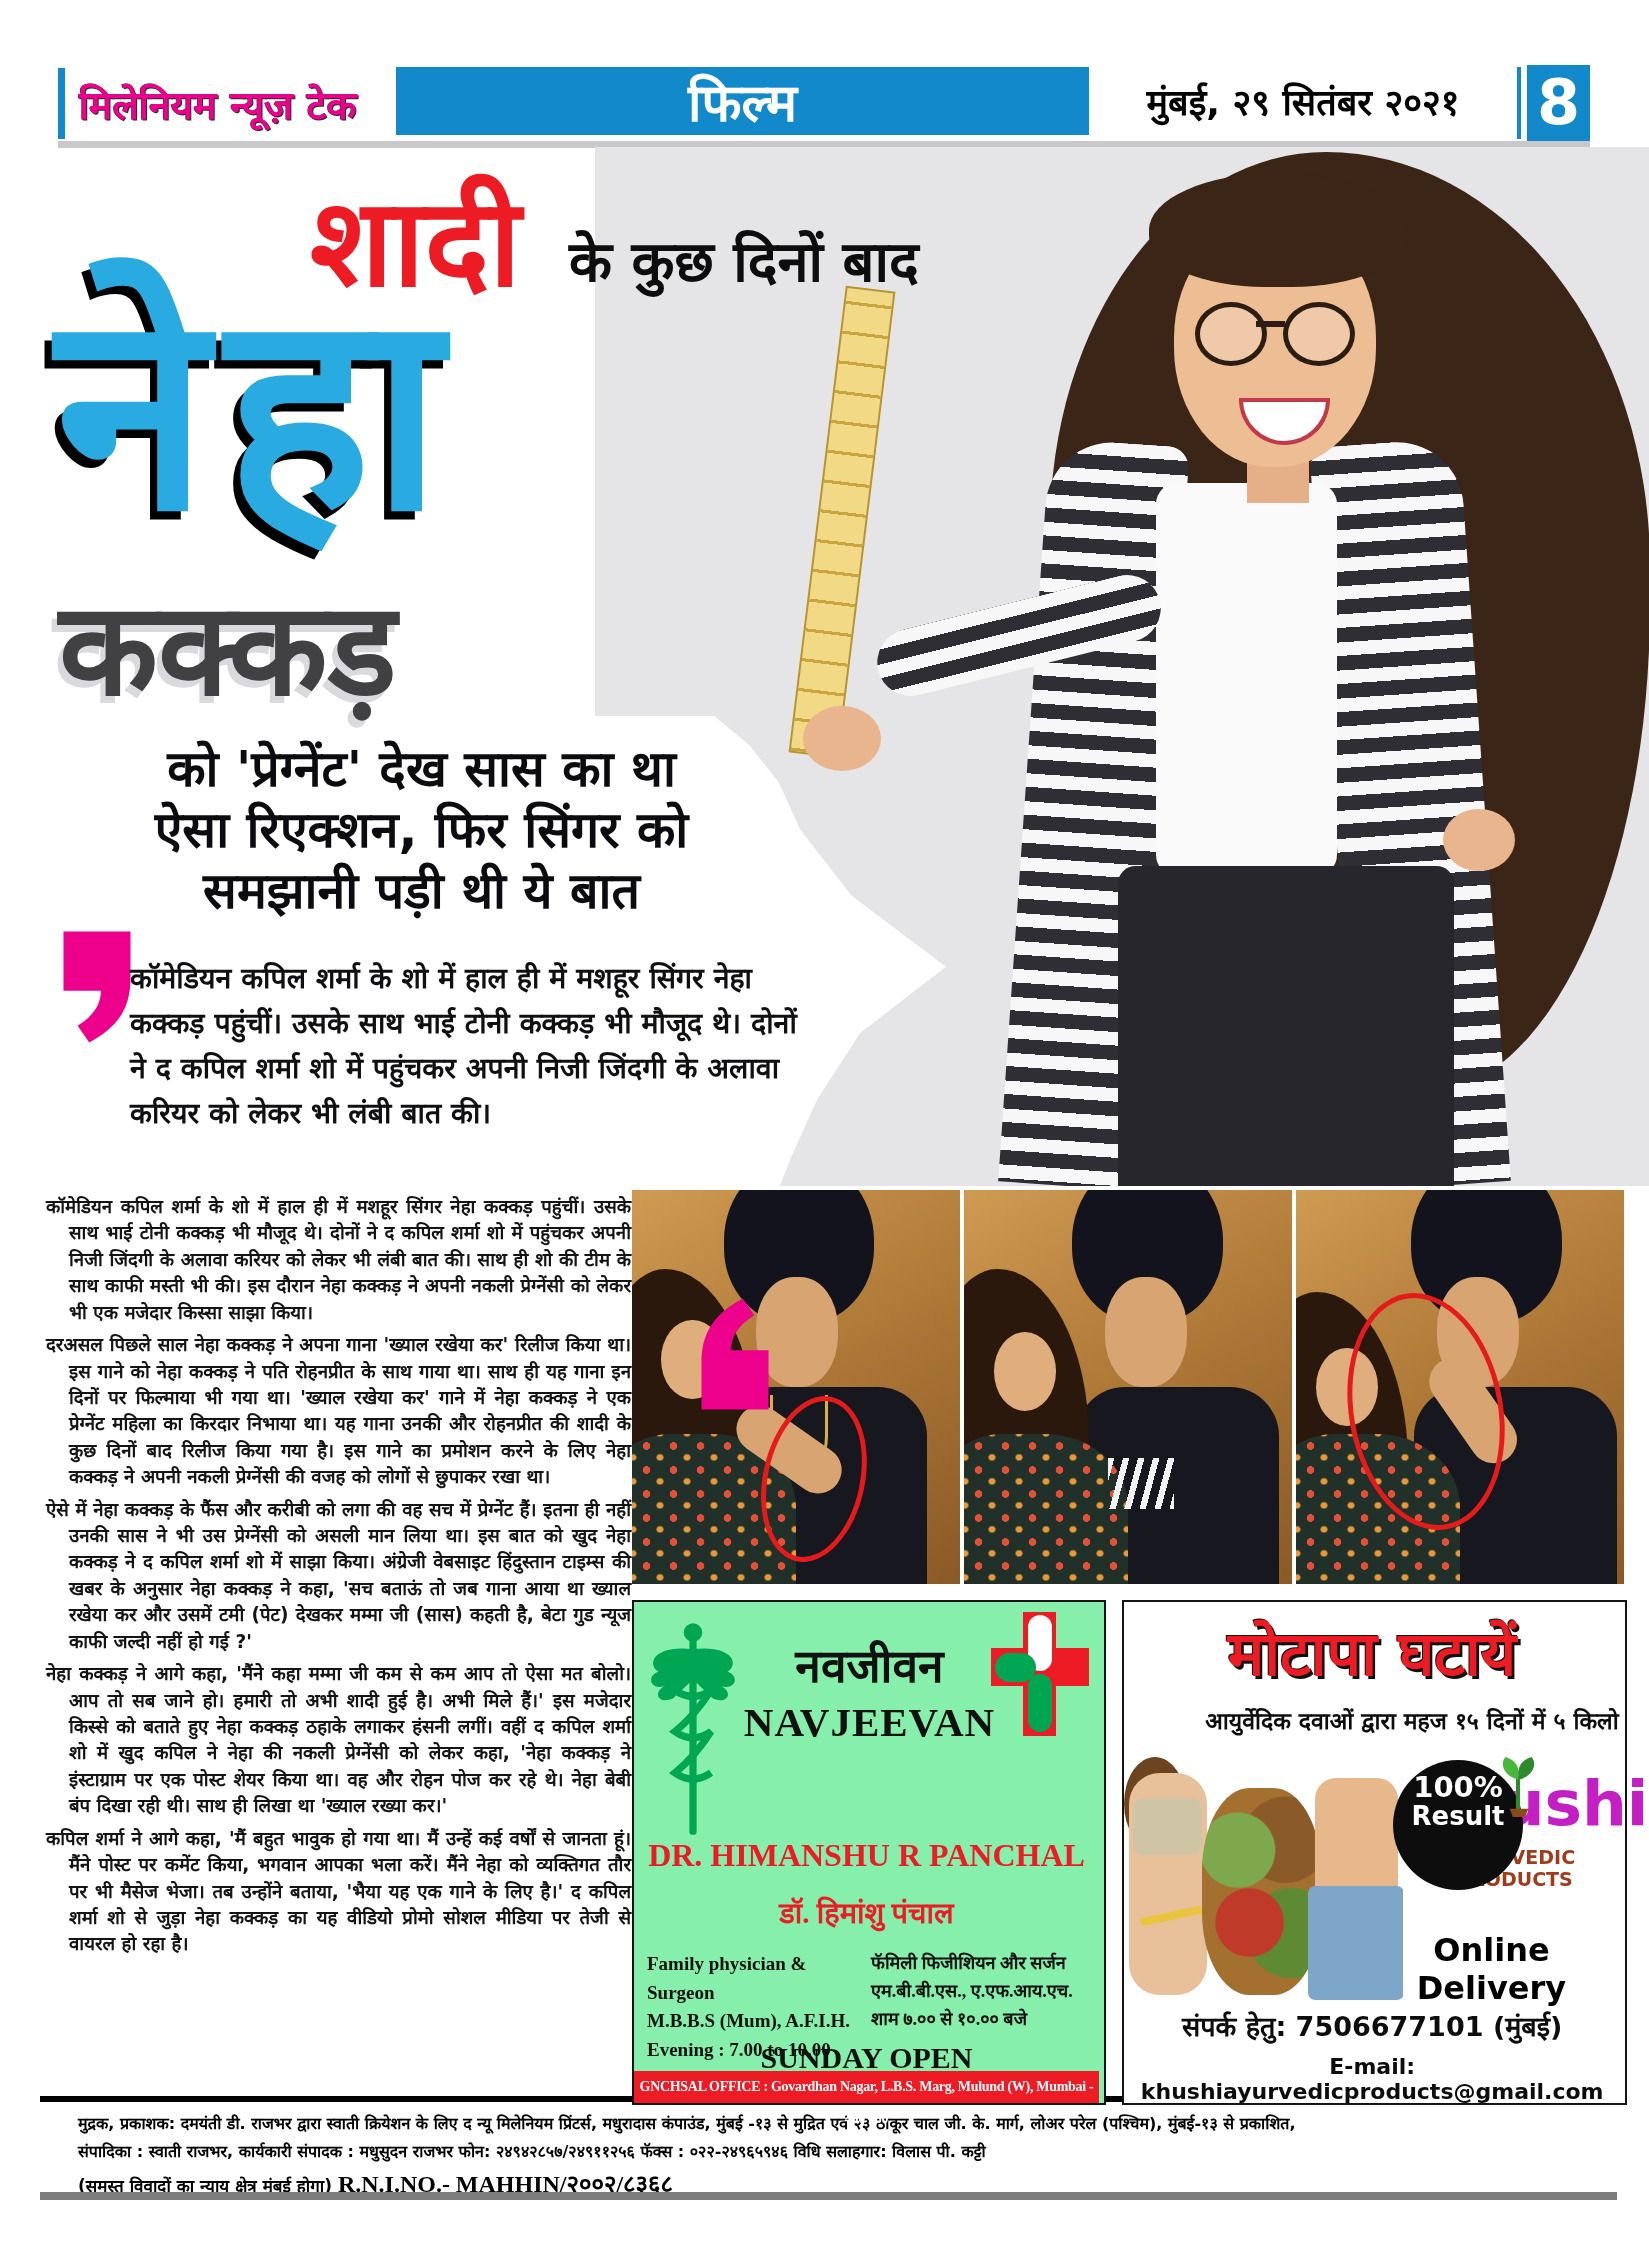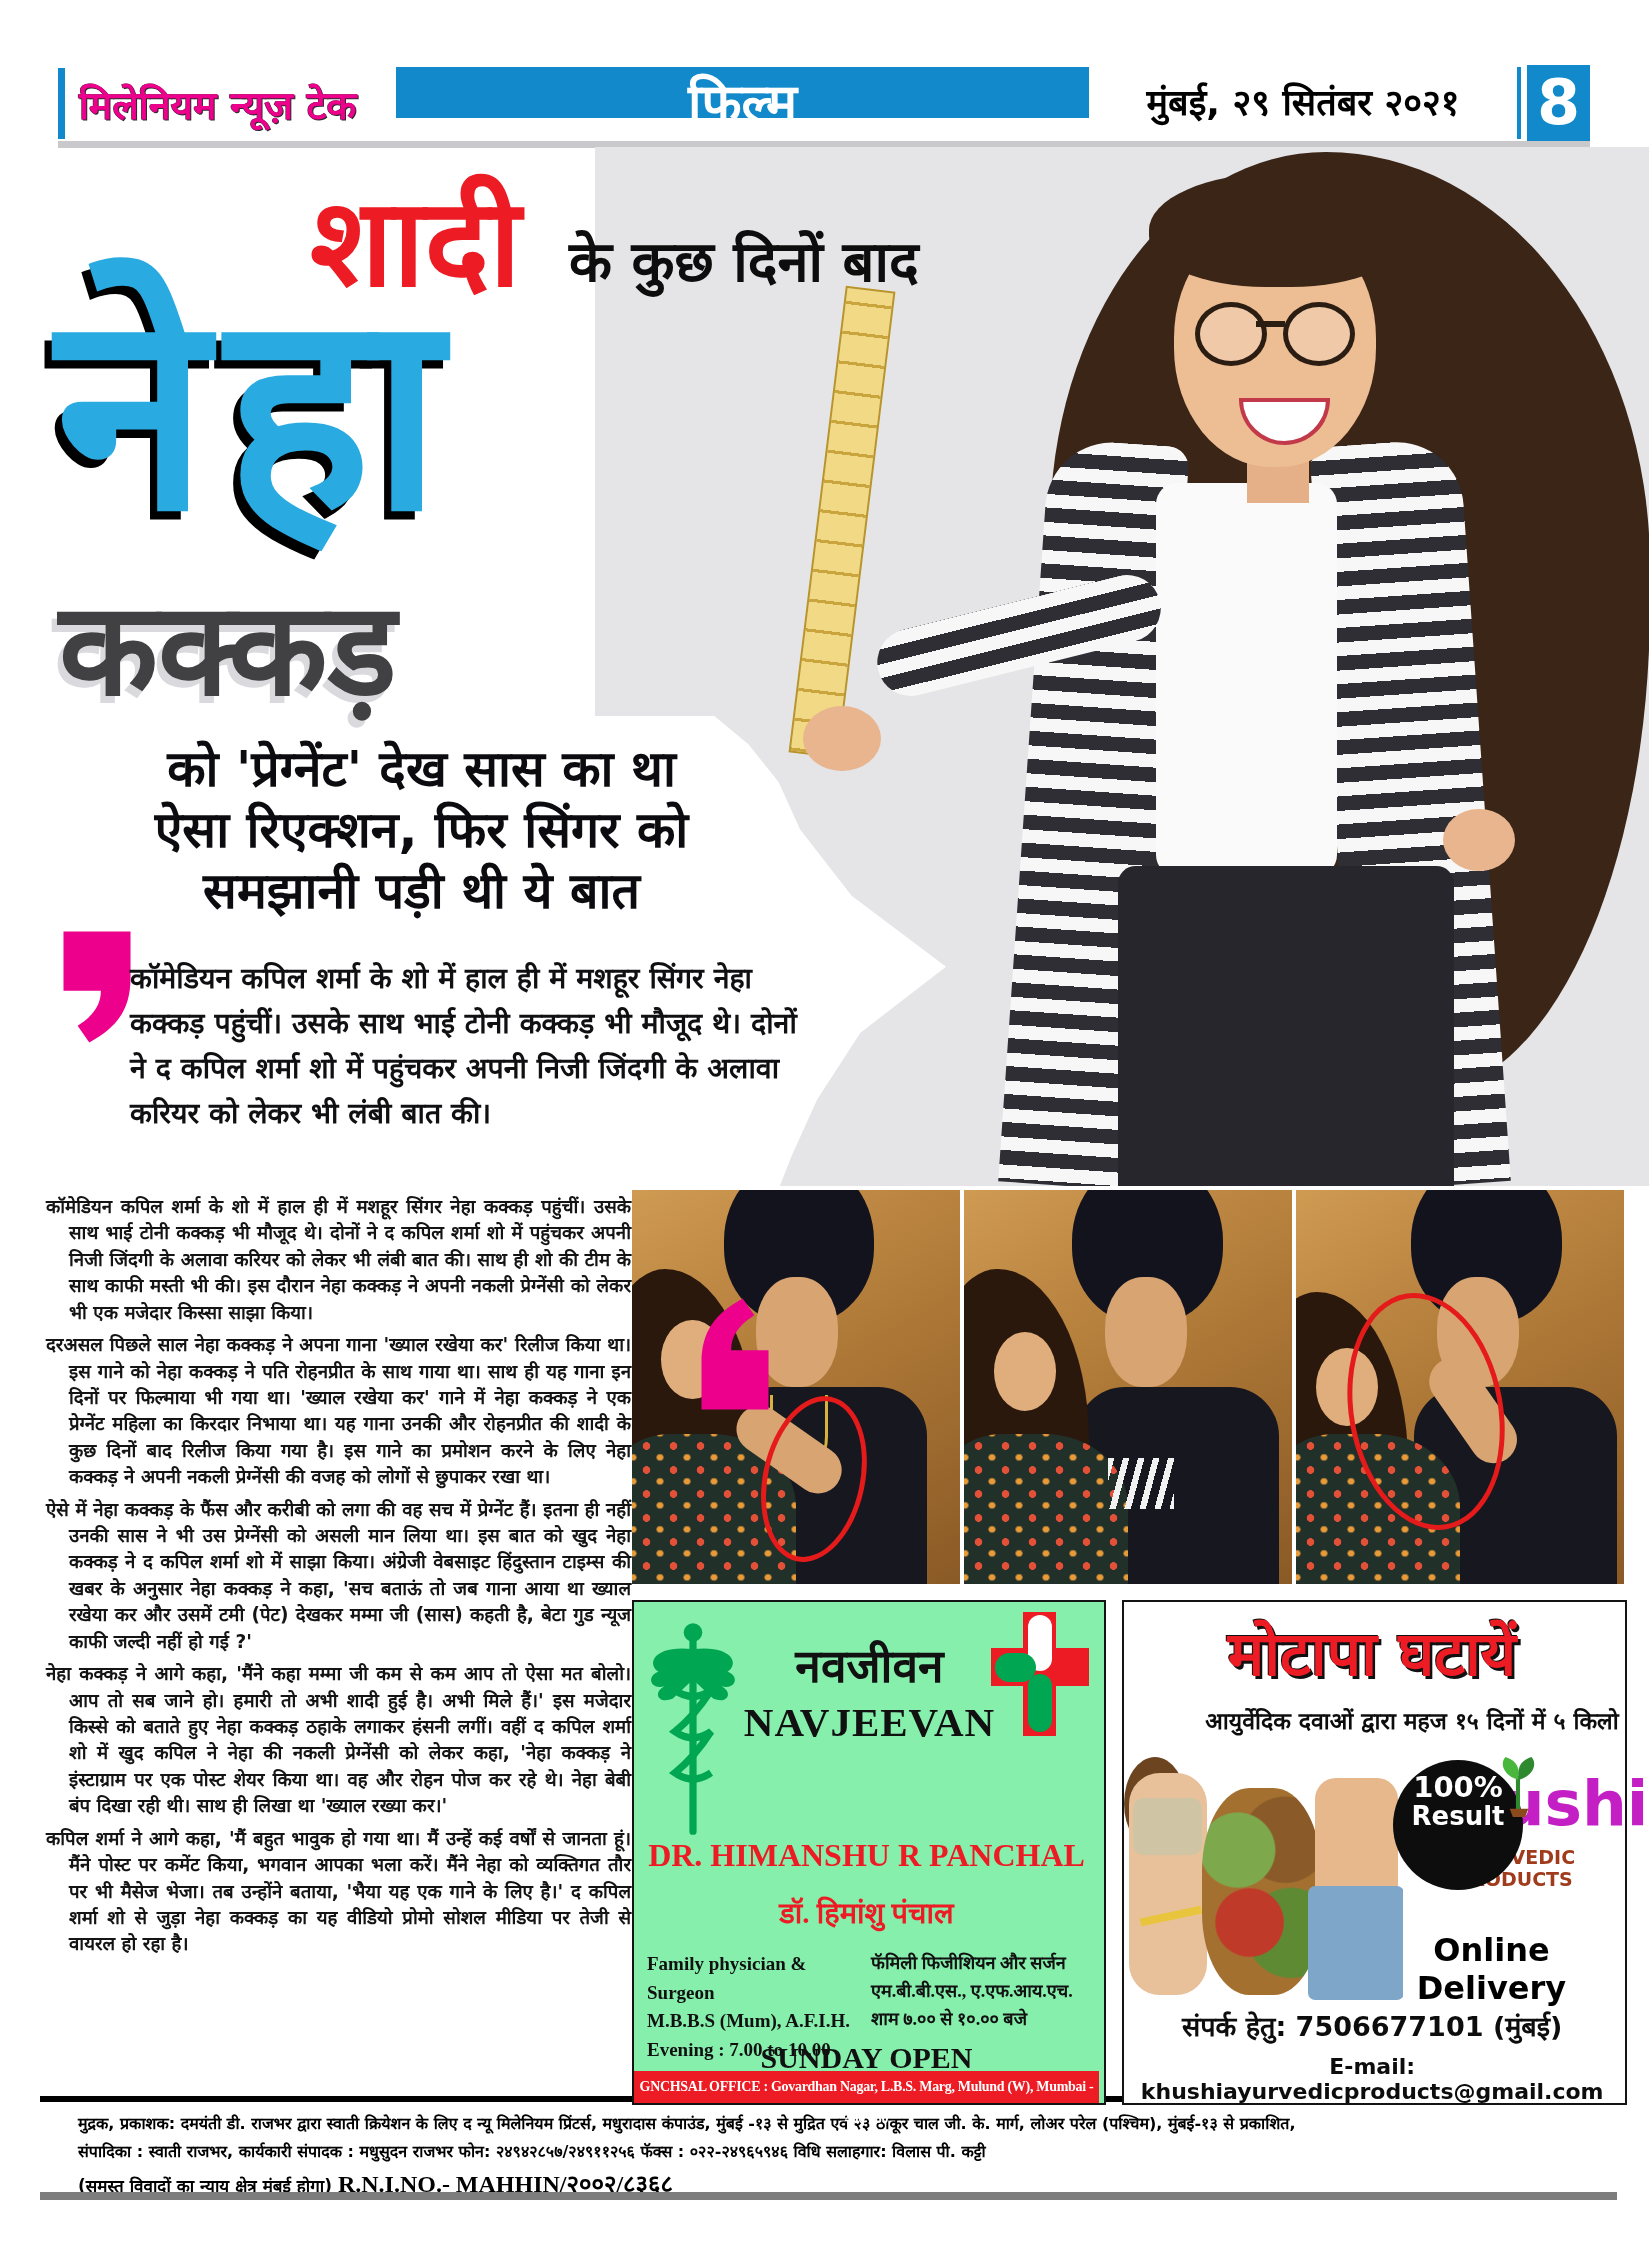--- a/index.html
+++ b/index.html
@@ -4,21 +4,21 @@
 <style>
   html,body{margin:0;padding:0;background:#ffffff;}
   .page{position:relative;width:1650px;height:2261px;background:#ffffff;overflow:hidden;
         font-family:"DejaVu Sans","Liberation Sans",sans-serif;color:#111;}
   .abs{position:absolute;}
 
   
   .hdr-accent{left:58px;top:68px;width:7.2px;height:71px;background:#1189cb;}
   .masthead{left:79px;top:77px;width:316px;font-size:39px;font-weight:bold;color:#ec008c;
             text-shadow:1px 1px 0 #2b2b2b,-0.5px -0.5px 0 #2b2b2b;white-space:nowrap;}
-  .section-box{left:396px;top:67px;width:693px;height:51px;background:#1189cb;color:#fff;
+  .section-box{left:396px;top:67px;width:693px;height:68px;background:#1189cb;color:#fff;
                font-size:52px;font-weight:bold;text-align:center;line-height:72px;}
   .date-box{left:1092px;top:67px;width:422px;height:72px;font-size:36px;font-weight:bold;
             color:#000;text-align:center;line-height:72px;white-space:nowrap;}
   .pg-divider{left:1517px;top:67px;width:4.1px;height:72px;background:#1189cb;}
   .pagenum-box{left:1527px;top:65px;width:63px;height:76px;background:#1189cb;color:#fff;
                font-size:62px;font-weight:bold;text-align:center;line-height:76px;}
   .hdr-underbar{left:58px;top:141px;width:1532px;height:7.2px;background:#c9c9cc;}
 
   
   .main-photo{left:595px;top:147px;width:1055px;height:1039px;background:#e5e5e8;overflow:hidden;}

